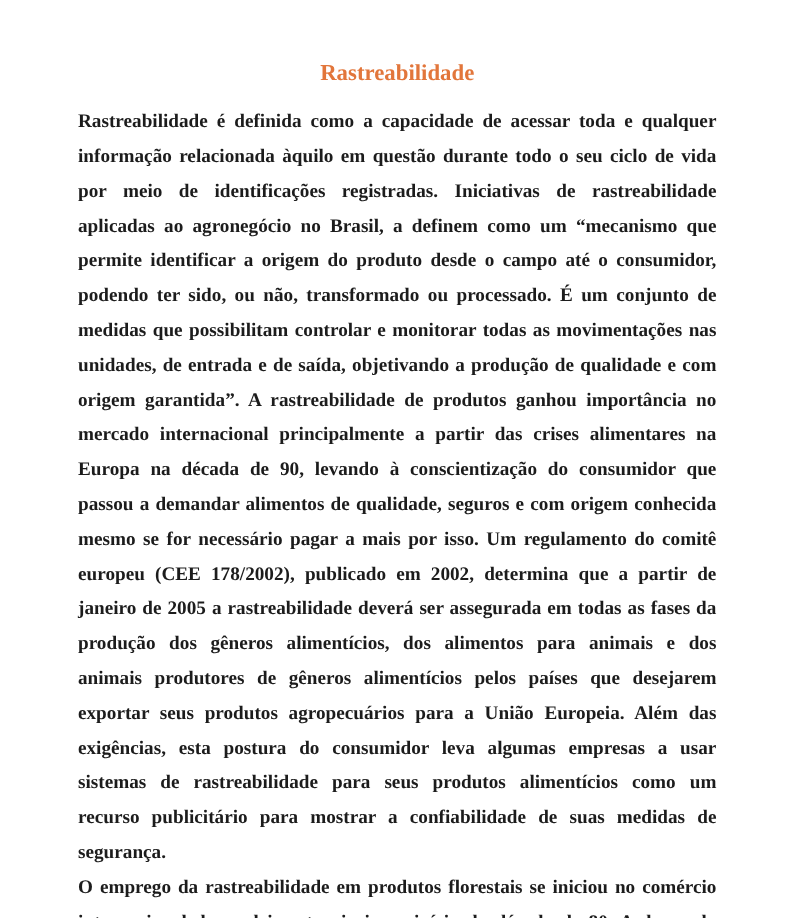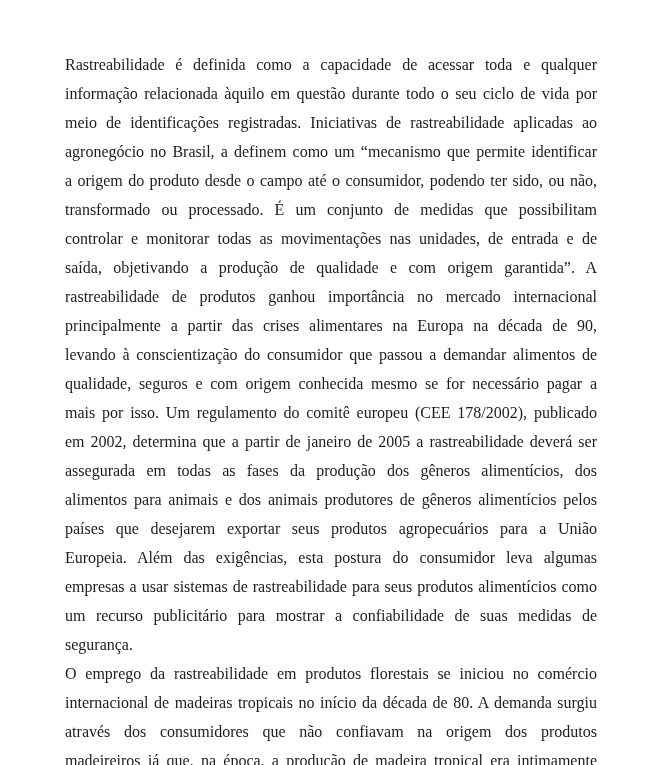--- a/index.html
+++ b/index.html
@@ -25,23 +25,25 @@
     color: #E2763B;
     line-height: 24px;
   }
   .doc-paragraph {
     margin: 0;
     font-size: 16px;
     line-height: 29px;
     text-align: justify;
     color: #1c1c1c;
     word-spacing: 1px;
+    font-weight: bold;
   }
 </style>
 </head>
 <body>
 
 <div class="page">
+  <h1 class="doc-title" style="color: rgb(226, 118, 59);">Rastreabilidade</h1>
 
   <p class="doc-paragraph" style="color: rgb(28, 28, 28);">Rastreabilidade é definida como a capacidade de acessar toda e qualquer informação relacionada àquilo em questão durante todo o seu ciclo de vida por meio de identificações registradas. Iniciativas de rastreabilidade aplicadas ao agronegócio no Brasil, a definem como um “mecanismo que permite identificar a origem do produto desde o campo até o consumidor, podendo ter sido, ou não, transformado ou processado. É um conjunto de medidas que possibilitam controlar e monitorar todas as movimentações nas unidades, de entrada e de saída, objetivando a produção de qualidade e com origem garantida”. A rastreabilidade de produtos ganhou importância no mercado internacional principalmente a partir das crises alimentares na Europa na década de 90, levando à conscientização do consumidor que passou a demandar alimentos de qualidade, seguros e com origem conhecida mesmo se for necessário pagar a mais por isso. Um regulamento do comitê europeu (CEE 178/2002), publicado em 2002, determina que a partir de janeiro de 2005 a rastreabilidade deverá ser assegurada em todas as fases da produção dos gêneros alimentícios, dos alimentos para animais e dos animais produtores de gêneros alimentícios pelos países que desejarem exportar seus produtos agropecuários para a União Europeia. Além das exigências, esta postura do consumidor leva algumas empresas a usar sistemas de rastreabilidade para seus produtos alimentícios como um recurso publicitário para mostrar a confiabilidade de suas medidas de segurança.</p>
 
   <p class="doc-paragraph" style="color: rgb(28, 28, 28);">O emprego da rastreabilidade em produtos florestais se iniciou no comércio internacional de madeiras tropicais no início da década de 80. A demanda surgiu através dos consumidores que não confiavam na origem dos produtos madeireiros já que, na época, a produção de madeira tropical era intimamente associada com desmatamento. Hoje, a rastreabilidade é amplamente utilizada em produtos alimentícios, agrícolas e florestais, trazendo maior confiabilidade ao consumidor.</p>
 </div>
 
 </body></html>

